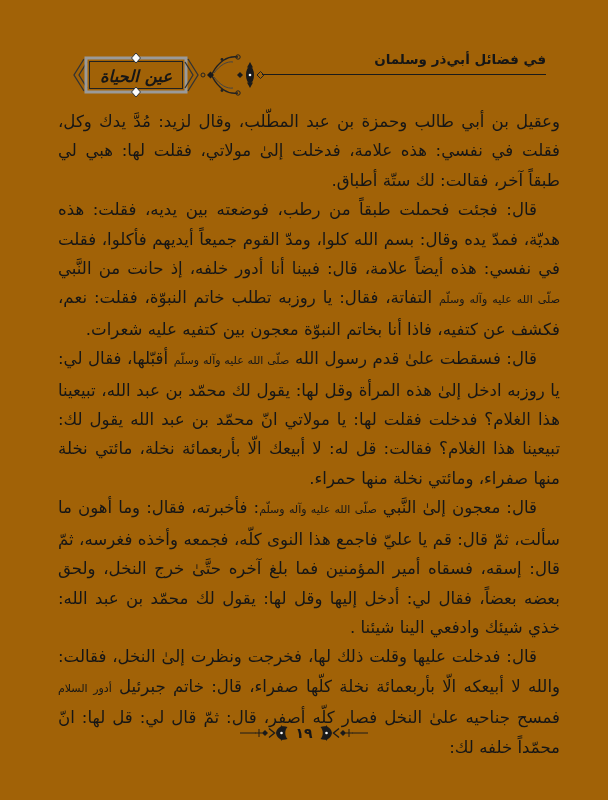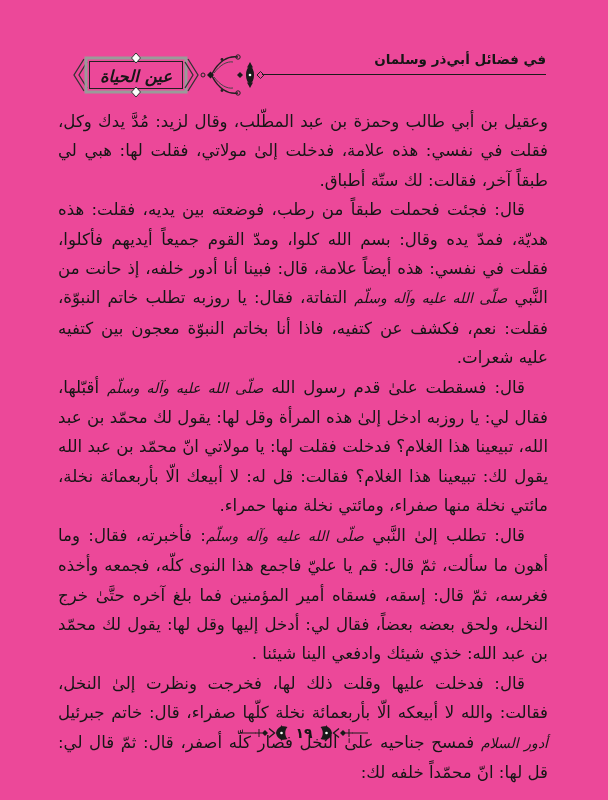--- a/index.html
+++ b/index.html
@@ -1,20 +1,20 @@
 <!DOCTYPE html>
 <html lang="ar"><head>
 <meta charset="utf-8">
 <style>
   html,body { margin:0; padding:0; background:#ffffff; }
   .page {
     position:relative;
     width:608px; height:800px;
     margin:0 auto;
-    background:#ec4899;
+    background:#a16207;
     color:#161616;
     font-family:"DejaVu Sans", sans-serif;
     overflow:hidden;
   }
 
   
   .header-title {
     position:absolute; top:51px; right:62px;
     direction:rtl;
     font-size:13.5px; font-weight:700;
@@ -22,29 +22,29 @@
     white-space:nowrap;
   }
   .header-rule {
     position:absolute; top:74px; left:262px; width:284px;
     border-top:1.6px solid #1a1a1a;
   }
   .emblem { position:absolute; left:66px; top:42px; }
 
   
   .body-text {
-    position:absolute; top:107px; right:60px; left:58px;
+    position:absolute; top:107px; right:48px; left:58px;
     direction:rtl;
     text-align:justify;
     font-size:16.6px;
     line-height:29.4px;
   }
   .body-text p { margin:0; padding:0; }
   .body-text p.indent { text-indent:23px; }
-  .honorific { font-size:14px;font-style:italic; }
+  .honorific { font-size:11px; }
 
   
   .footer {
     position:absolute; top:722px; left:0; right:0; height:22px;
     display:flex; align-items:center; justify-content:center; 
   }
   .page-number {
     font-size:14px; font-weight:700; line-height:1;
     padding:0 3px;
     direction:rtl;
@@ -98,21 +98,21 @@
       <path d="M184,46 L187,40.5 L181,40.5 Z" fill="#1a1a1a"></path>
       <circle cx="184" cy="33" r="1.3" fill="#fcfcfa"></circle>
       <path d="M191,33 L194.5,29.5 L198,33 L194.5,36.5 Z" fill="none" stroke="#222" stroke-width="1"></path>
     </g>
   </svg>
 
   <div class="body-text">
       <p class=""><span>وعقيل بن أبي طالب وحمزة بن عبد المطّلب، وقال لزيد: مُدَّ يدك وكل، فقلت في نفسي: هذه علامة، فدخلت إلىٰ مولاتي، فقلت لها: هبي لي طبقاً آخر، فقالت: لك ستّة أطباق.</span></p>
       <p class="indent"><span>قال: فجئت فحملت طبقاً من رطب، فوضعته بين يديه، فقلت: هذه هديّة، فمدّ يده وقال: بسم الله كلوا، ومدّ القوم جميعاً أيديهم فأكلوا، فقلت في نفسي: هذه أيضاً علامة، قال: فبينا أنا أدور خلفه، إذ حانت من النَّبي </span><span class="honorific">صلّى الله عليه وآله وسلّم</span><span> التفاتة، فقال: يا روزبه تطلب خاتم النبوّة، فقلت: نعم، فكشف عن كتفيه، فاذا أنا بخاتم النبوّة معجون بين كتفيه عليه شعرات.</span></p>
       <p class="indent"><span>قال: فسقطت علىٰ قدم رسول الله </span><span class="honorific">صلّى الله عليه وآله وسلّم</span><span> أقبّلها، فقال لي: يا روزبه ادخل إلىٰ هذه المرأة وقل لها: يقول لك محمّد بن عبد الله، تبيعينا هذا الغلام؟ فدخلت فقلت لها: يا مولاتي انّ محمّد بن عبد الله يقول لك: تبيعينا هذا الغلام؟ فقالت: قل له: لا أبيعك الّا بأربعمائة نخلة، مائتي نخلة منها صفراء، ومائتي نخلة منها حمراء.</span></p>
-      <p class="indent"><span>قال: تطلب إلىٰ النَّبي </span><span class="honorific">صلّى الله عليه وآله وسلّم</span><span>: فأخبرته، فقال: وما أهون ما سألت، ثمّ قال: قم يا عليّ فاجمع هذا النوى كلّه، فجمعه وأخذه فغرسه، ثمّ قال: إسقه، فسقاه أمير المؤمنين فما بلغ آخره حتَّىٰ خرج النخل، ولحق بعضه بعضاً، فقال لي: أدخل إليها وقل لها: يقول لك محمّد بن عبد الله: خذي شيئك وادفعي الينا شيئنا .</span></p>
+      <p class="indent"><span>قال: معجون إلىٰ النَّبي </span><span class="honorific">صلّى الله عليه وآله وسلّم</span><span>: فأخبرته، فقال: وما أهون ما سألت، ثمّ قال: قم يا عليّ فاجمع هذا النوى كلّه، فجمعه وأخذه فغرسه، ثمّ قال: إسقه، فسقاه أمير المؤمنين فما بلغ آخره حتَّىٰ خرج النخل، ولحق بعضه بعضاً، فقال لي: أدخل إليها وقل لها: يقول لك محمّد بن عبد الله: خذي شيئك وادفعي الينا شيئنا .</span></p>
       <p class="indent"><span>قال: فدخلت عليها وقلت ذلك لها، فخرجت ونظرت إلىٰ النخل، فقالت: والله لا أبيعكه الّا بأربعمائة نخلة كلّها صفراء، قال: خاتم جبرئيل </span><span class="honorific">أدور السلام</span><span> فمسح جناحيه علىٰ النخل فصار كلّه أصفر، قال: ثمّ قال لي: قل لها: انّ محمّداً خلفه لك:</span></p>
     </div>
 
   <div class="footer">
     <svg class="orn-left" width="52" height="18" viewBox="0 0 52 18" aria-hidden="true">
       <path d="M0,9 H16" stroke="#1a1a1a" stroke-width="1"></path>
       <path d="M19,5 V13 M15.5,9 H22.5" stroke="#1a1a1a" stroke-width="1"></path>
       <path d="M25,6 L28,9 L25,12 L22,9 Z" fill="#1a1a1a"></path>
       <path d="M29,4.5 L34.5,9 L29,13.5" fill="none" stroke="#1a1a1a" stroke-width="1.4"></path>
       <path d="M36,9 C37,3 42,1 47.5,3 C44.5,6 44.5,12 47.5,15 C42,17 37,15 36,9 Z" fill="#1a1a1a"></path>

